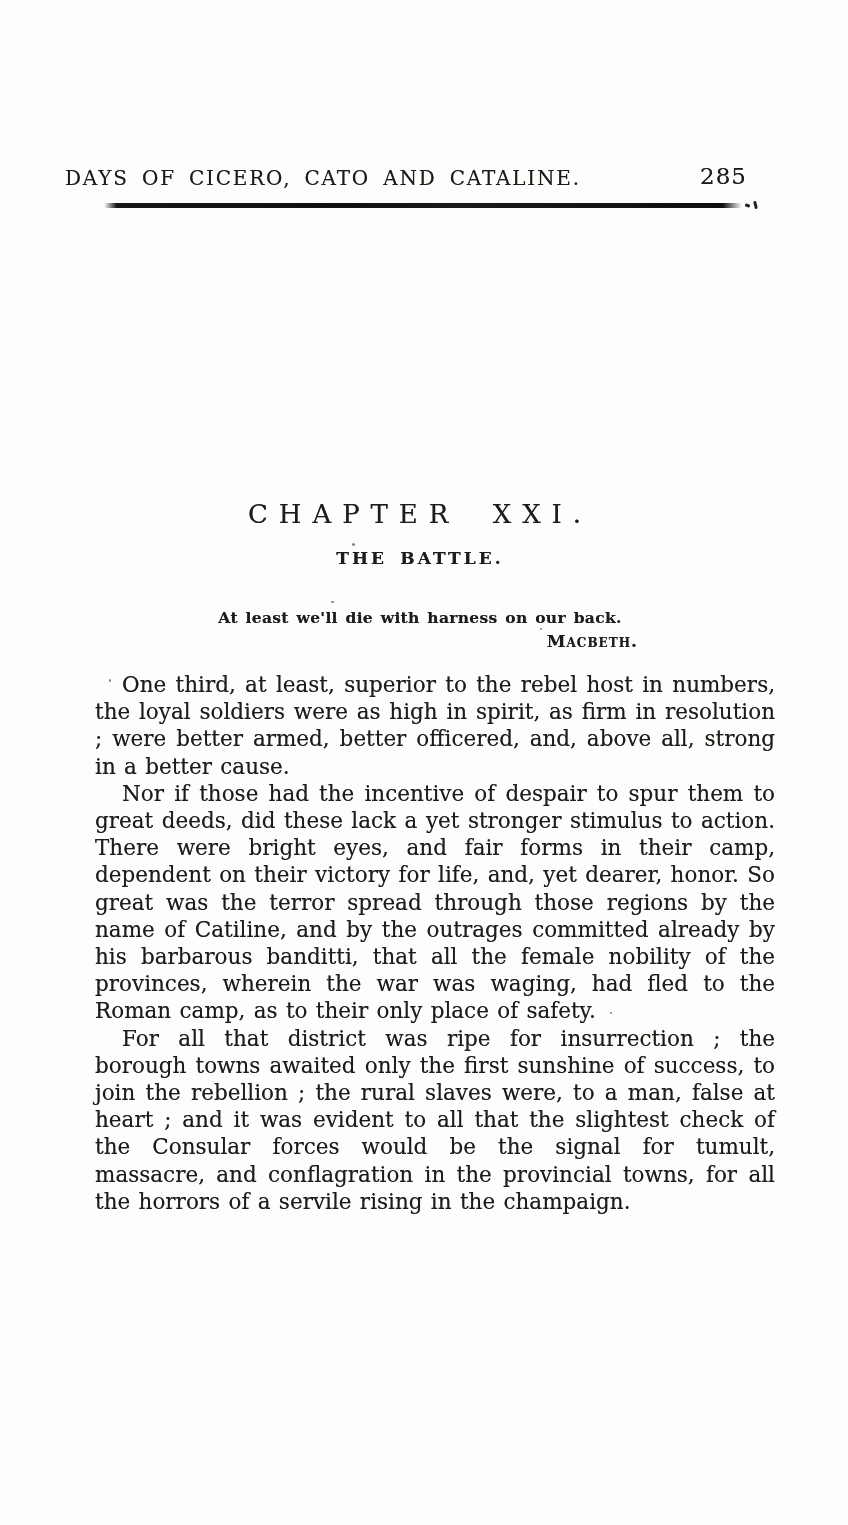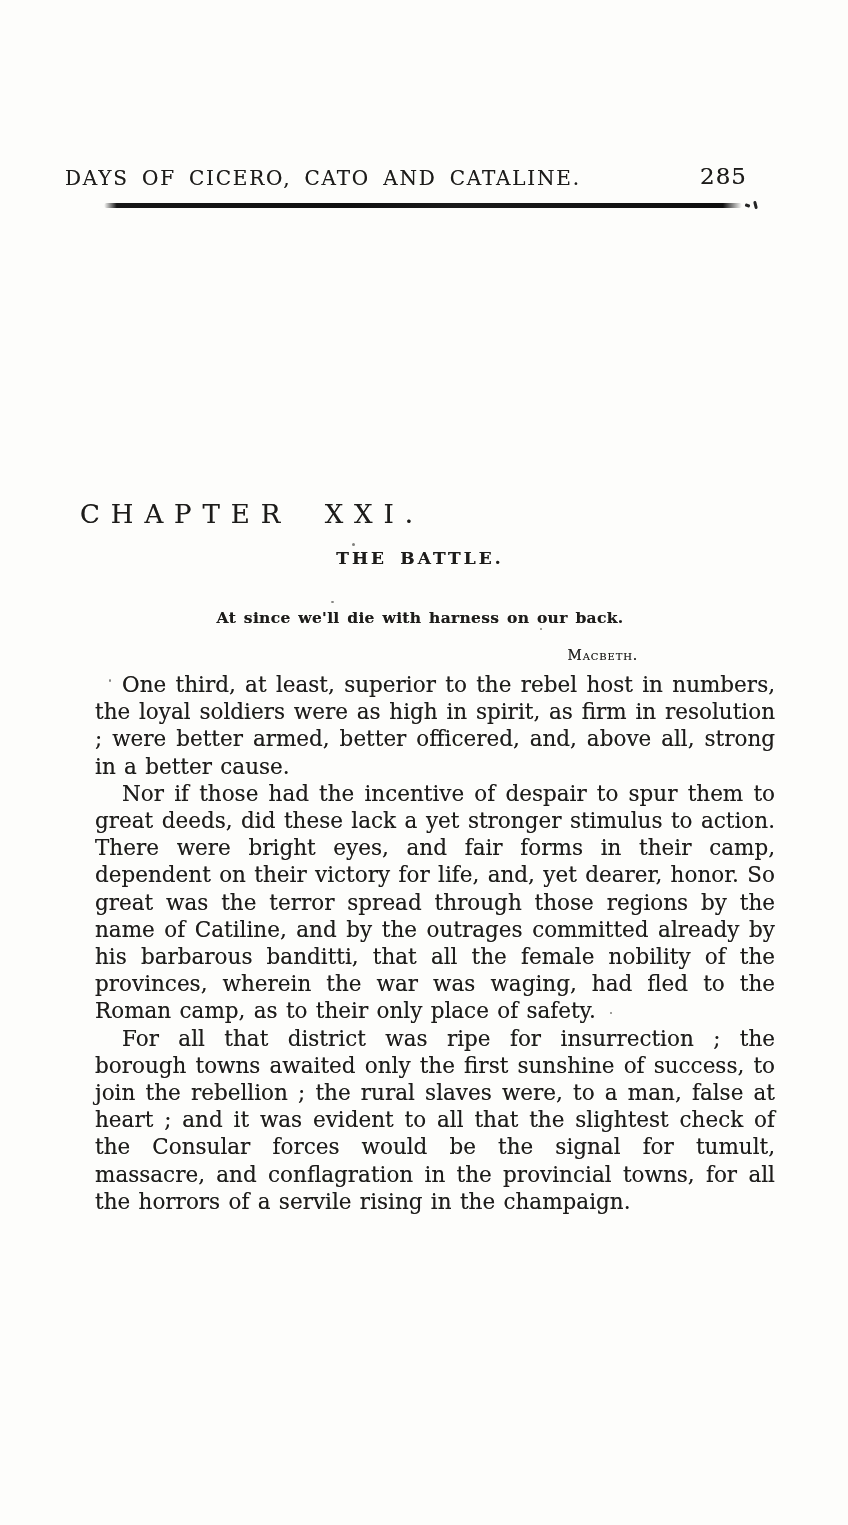--- a/index.html
+++ b/index.html
@@ -42,39 +42,39 @@
     background:#242424; border-radius:1px; transform:rotate(18deg);
   }
   .head-rule-mark::after {
     content:""; position:absolute; left:9px; top:1px; width:3px; height:8px;
     background:#242424; border-radius:1.5px; transform:rotate(-14deg);
   }
 
   
   .chapter-heading {
     position:absolute; top:499px; left:80px; width:680px;
-    font-size:26px; font-weight:normal;
+    text-align:center; font-size:26px; font-weight:normal;
     letter-spacing:0.42em; word-spacing:0.55em; margin:0;
     white-space:nowrap;
   }
   .chapter-subtitle {
     position:absolute; top:548px; left:80px; width:680px;
     text-align:center; font-size:17px; font-weight:bold;
     letter-spacing:0.18em; word-spacing:0.25em; margin:0;
   }
   .epigraph {
     position:absolute; top:608px; left:80px; width:680px;
     text-align:center; font-size:15.5px; font-weight:bold;
     letter-spacing:0.02em; word-spacing:2px;
   }
   .attribution {
     position:absolute; top:631px; left:80px; width:680px;
     box-sizing:border-box; padding-right:122px;
-    text-align:right; font-size:14px; font-weight:normal;
-    font-variant:small-caps; letter-spacing:0.06em;margin-top:16px;
+    text-align:right; font-size:17px; font-weight:bold;
+    font-variant:small-caps; letter-spacing:0.06em;
   }
 
   
   .body-text {
     position:absolute; top:671px; left:95px; width:680px;
     font-size:21.5px; line-height:27.2px;
     text-align:justify; text-justify:inter-word;
     word-spacing:1.5px;
   }
   .body-text p { margin:0; text-indent:27px; }
@@ -102,21 +102,21 @@
   <span class="running-title">DAYS OF CICERO, CATO AND CATALINE.</span>
   <span class="pagenum">285</span>
 </header>
 
 <div class="head-rule"></div>
 <div class="head-rule-mark"></div>
 
 <h1 class="chapter-heading">CHAPTER XXI.</h1>
 <h2 class="chapter-subtitle">THE BATTLE.</h2>
 
-<div class="epigraph">At since we'll die with harness on our back.</div>
+<div class="epigraph">At least we'll die with harness on our back.</div>
 <div class="attribution">Macbeth.</div>
 
 <main class="body-text">
   <p>One third, at least, superior to the rebel host in numbers, the loyal soldiers were as high in spirit, as firm in resolution ; were better armed, better officered, and, above all, strong in a better cause.</p>
   <p>Nor if those had the incentive of despair to spur them to great deeds, did these lack a yet stronger stimulus to action.  There were bright eyes, and fair forms in their camp, dependent on their victory for life, and, yet dearer, honor.  So great was the terror spread through those regions by the name of Catiline, and by the outrages committed already by his barbarous banditti, that all the female nobility of the provinces, wherein the war was waging, had fled to the Roman camp, as to their only place of safety.</p>
   <p>For all that district was ripe for insurrection ;  the borough towns awaited only the first sunshine of success, to join the rebellion ; the rural slaves were, to a man, false at heart ;  and it was evident to all that the slightest check of the Consular forces would be the signal for tumult, massacre, and conflagration in the provincial towns, for all the horrors of a servile rising in the champaign.</p>
 </main>
 
 <span class="speck s1"></span>
 <span class="speck s2"></span>

